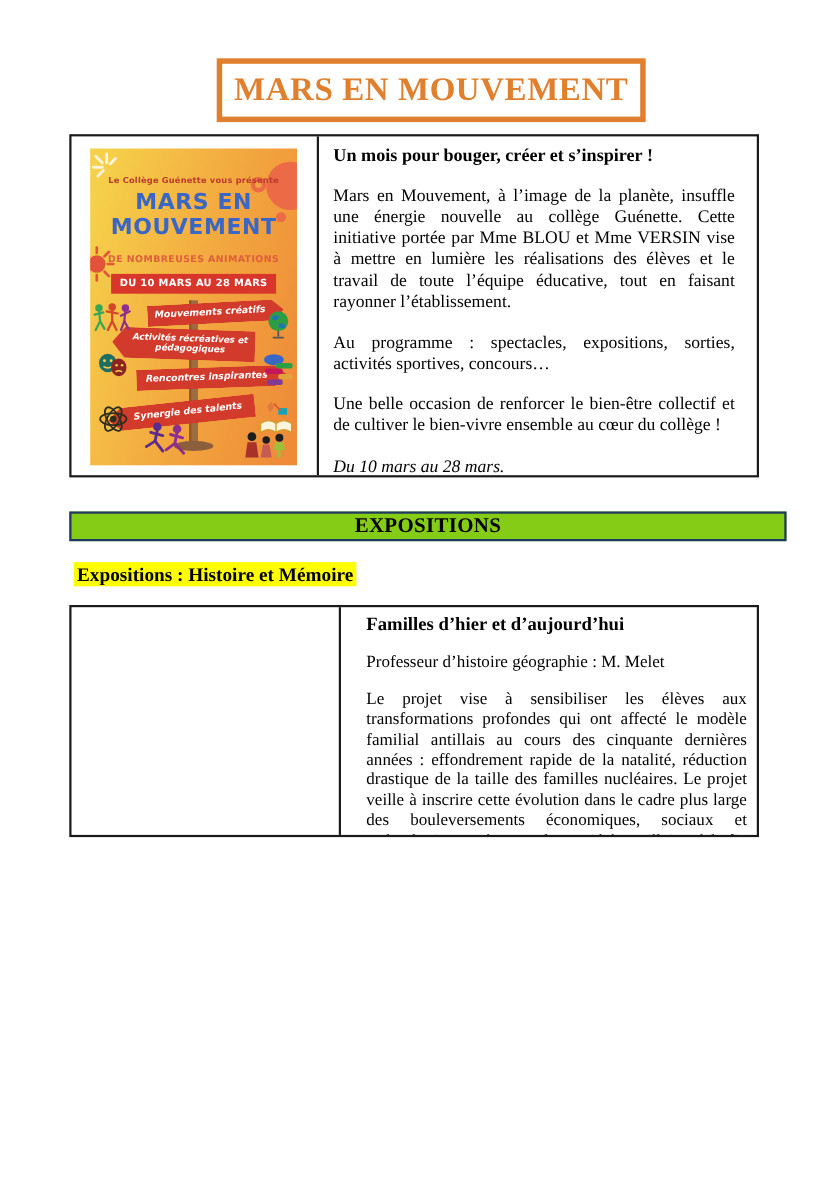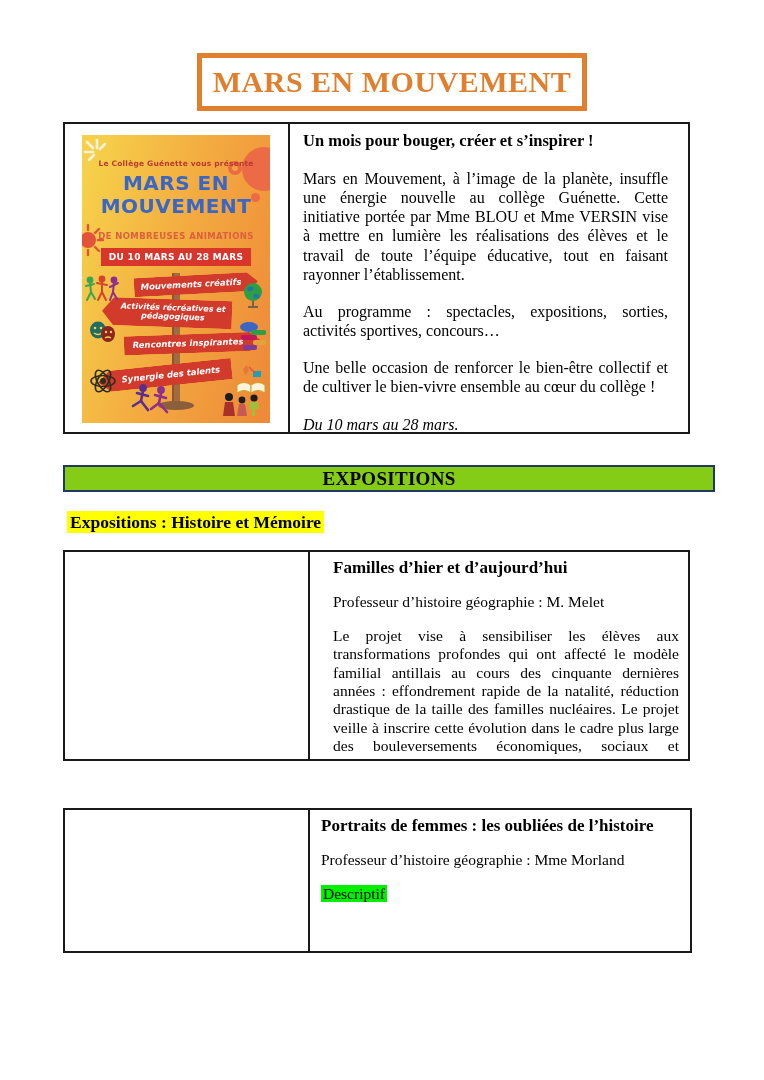--- a/index.html
+++ b/index.html
@@ -282,24 +282,14 @@
 
   <div class="card-table card1">
     <div class="c-left"></div>
     <div class="c-right">
       <div class="c-title">Familles d’hier et d’aujourd’hui</div>
       <div class="c-teacher">Professeur d’histoire géographie : M. Melet</div>
       <div class="c-desc">Le projet vise à sensibiliser les élèves aux transformations profondes qui ont affecté le modèle familial antillais au cours des cinquante dernières années : effondrement rapide de la natalité, réduction drastique de la taille des familles nucléaires. Le projet veille à inscrire cette évolution dans le cadre plus large des bouleversements économiques, sociaux et technologiques vécus par les sociétés antillaises à la fin du 20ème siècle.</div>
     </div>
   </div>
 
-  <div class="card-table card2">
-    <div class="c-left"></div>
-    <div class="c-right">
-      <div class="c-title">Portraits de femmes : les oubliées de l’histoire</div>
-      <div class="c-teacher">Professeur d’histoire géographie : Mme Morland</div>
-      <div>
-        <span class="green-hl">Descriptif</span>
-      </div>
-    </div>
-  </div>
 
 </div>
 
 </body></html>

